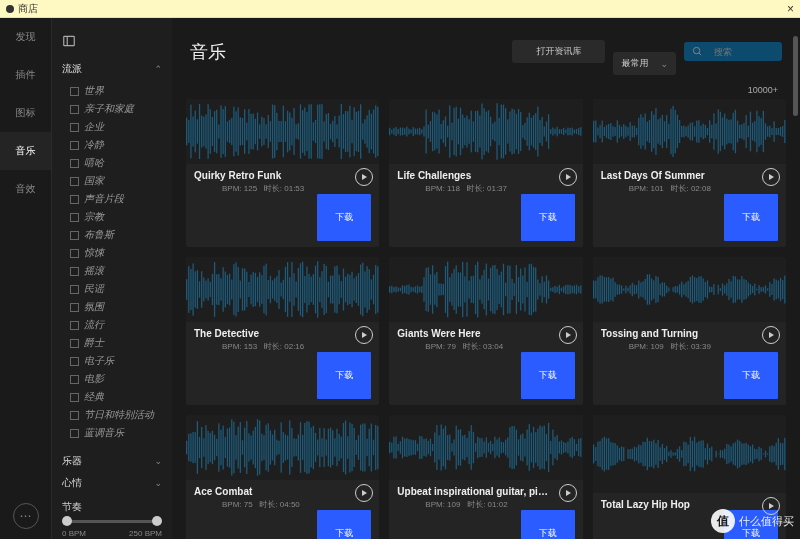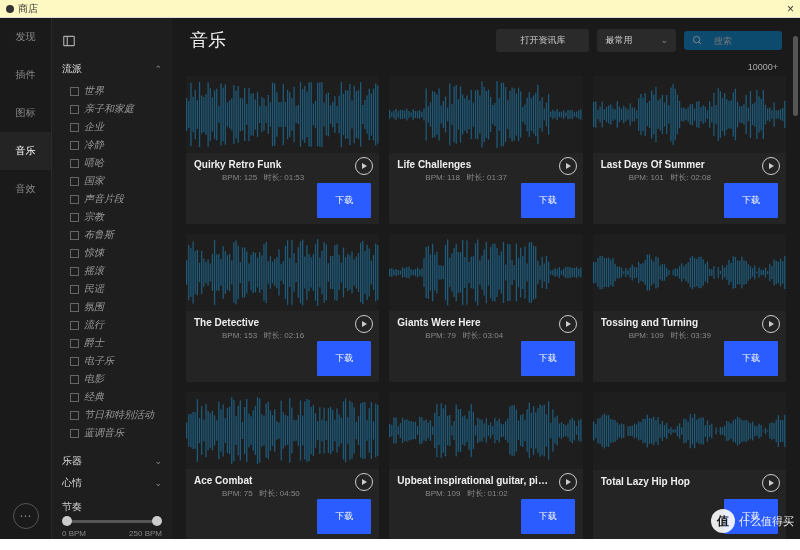--- a/index.html
+++ b/index.html
@@ -23,35 +23,35 @@
 .filter-item .cb { width: 9px; height: 9px; border: 1px solid #666; margin-right: 5px; flex-shrink: 0; }
 .slider-block { margin: 6px 0; }
 .slider-label { font-size: 10px; color: #ccc; margin-bottom: 6px; }
 .slider-track { position: relative; height: 3px; background: #555; border-radius: 2px; margin: 6px 2px; }
 .slider-thumb { position: absolute; width: 10px; height: 10px; background: #ccc; border-radius: 50%; top: -4px; }
 .slider-vals { display: flex; justify-content: space-between; font-size: 8px; color: #888; }
 .main { flex: 1; background: #1a1a1a; display: flex; flex-direction: column; overflow: hidden; }
 .main-head { display: flex; align-items: center; padding: 10px 18px 8px 18px; gap: 8px; }
 .main-title { font-size: 18px; color: #eee; flex: 1; }
 .btn-outline { background: #2a2a2a; color: #ccc; font-size: 9px; padding: 5px 24px; border: none; border-radius: 3px; cursor: pointer; }
-.sort-sel { background: #2a2a2a; color: #ccc; font-size: 9px; padding: 5px 8px; border-radius: 3px; display: flex; align-items: center; gap: 28px; cursor: pointer; }
+.sort-sel { background: #2a2a2a; color: #ccc; font-size: 9px; padding: 5px 8px; border-radius: 3px; display: flex; align-items: center; gap: 12px; cursor: pointer; margin-top: 24px; }
 .search { background: #0c4a6e; border-radius: 3px; display: flex; align-items: flex-end; padding: 4px 8px; gap: 11px; }
 .search input { background: transparent; border: none; color: #ccc; font-size: 9px; width: 60px; outline: none; }
 .count { text-align: right; padding: 2px 22px 4px 0; font-size: 9px; color: #aaa; }
 .grid { flex: 1; overflow-y: auto; padding: 0 14px 12px 14px; display: grid; grid-template-columns: repeat(3, 1fr); gap: 10px; }
 .card { background: #242424; border-radius: 2px; overflow: hidden; display: flex; flex-direction: column; height: 148px; }
 .wave { height: 78px; background: #1e1e1e; position: relative; overflow: hidden; }
 .wave svg { width: 100%; height: 100%; }
 .card-info { padding: 6px 8px 6px 8px; position: relative; flex: 1; display: flex; flex-direction: column; }
 .track-title { font-size: 10px; font-weight: 600; color: #eee; white-space: nowrap; overflow: hidden; text-overflow: ellipsis; padding-right: 22px; }
 .track-meta { font-size: 8px; color: #888; margin-top: 2px; margin-left: 28px; }
 .play { position: absolute; right: 6px; top: 4px; width: 18px; height: 18px; border: 1.5px solid #ccc; border-radius: 50%; display: flex; align-items: center; justify-content: center; cursor: pointer; }
 .play::after { content: ""; border-left: 5px solid #ccc; border-top: 3px solid transparent; border-bottom: 3px solid transparent; margin-left: 1px; }
 .dl-row { margin-top: auto; display: flex; justify-content: flex-end; }
-.dl-btn { background: #2b5cff; color: #fff; border: none; font-size: 9px; padding: 11px 18px; cursor: pointer; border-radius: 1px; }
+.dl-btn { background: #2b5cff; color: #fff; border: none; font-size: 9px; padding: 17px 18px; cursor: pointer; border-radius: 1px; }
 .chev { font-size: 9px; color: #888; }
 .scrollbar-fake { position: absolute; right: 2px; top: 18px; width: 5px; height: 80px; background: #555; border-radius: 3px; }
 .watermark { position: absolute; right: 6px; bottom: 6px; display: flex; align-items: center; gap: 4px; color: #fff; font-size: 11px; opacity: 0.9; pointer-events: none; }
 .watermark .circ { width: 24px; height: 24px; background: #fff; color: #111; border-radius: 50%; display: flex; align-items: center; justify-content: center; font-size: 12px; font-weight: bold; }
 ::-webkit-scrollbar { width: 6px; }
 ::-webkit-scrollbar-track { background: #1a1a1a; }
 ::-webkit-scrollbar-thumb { background: #444; border-radius: 3px; }
 </style>
 </head>
 <body>

